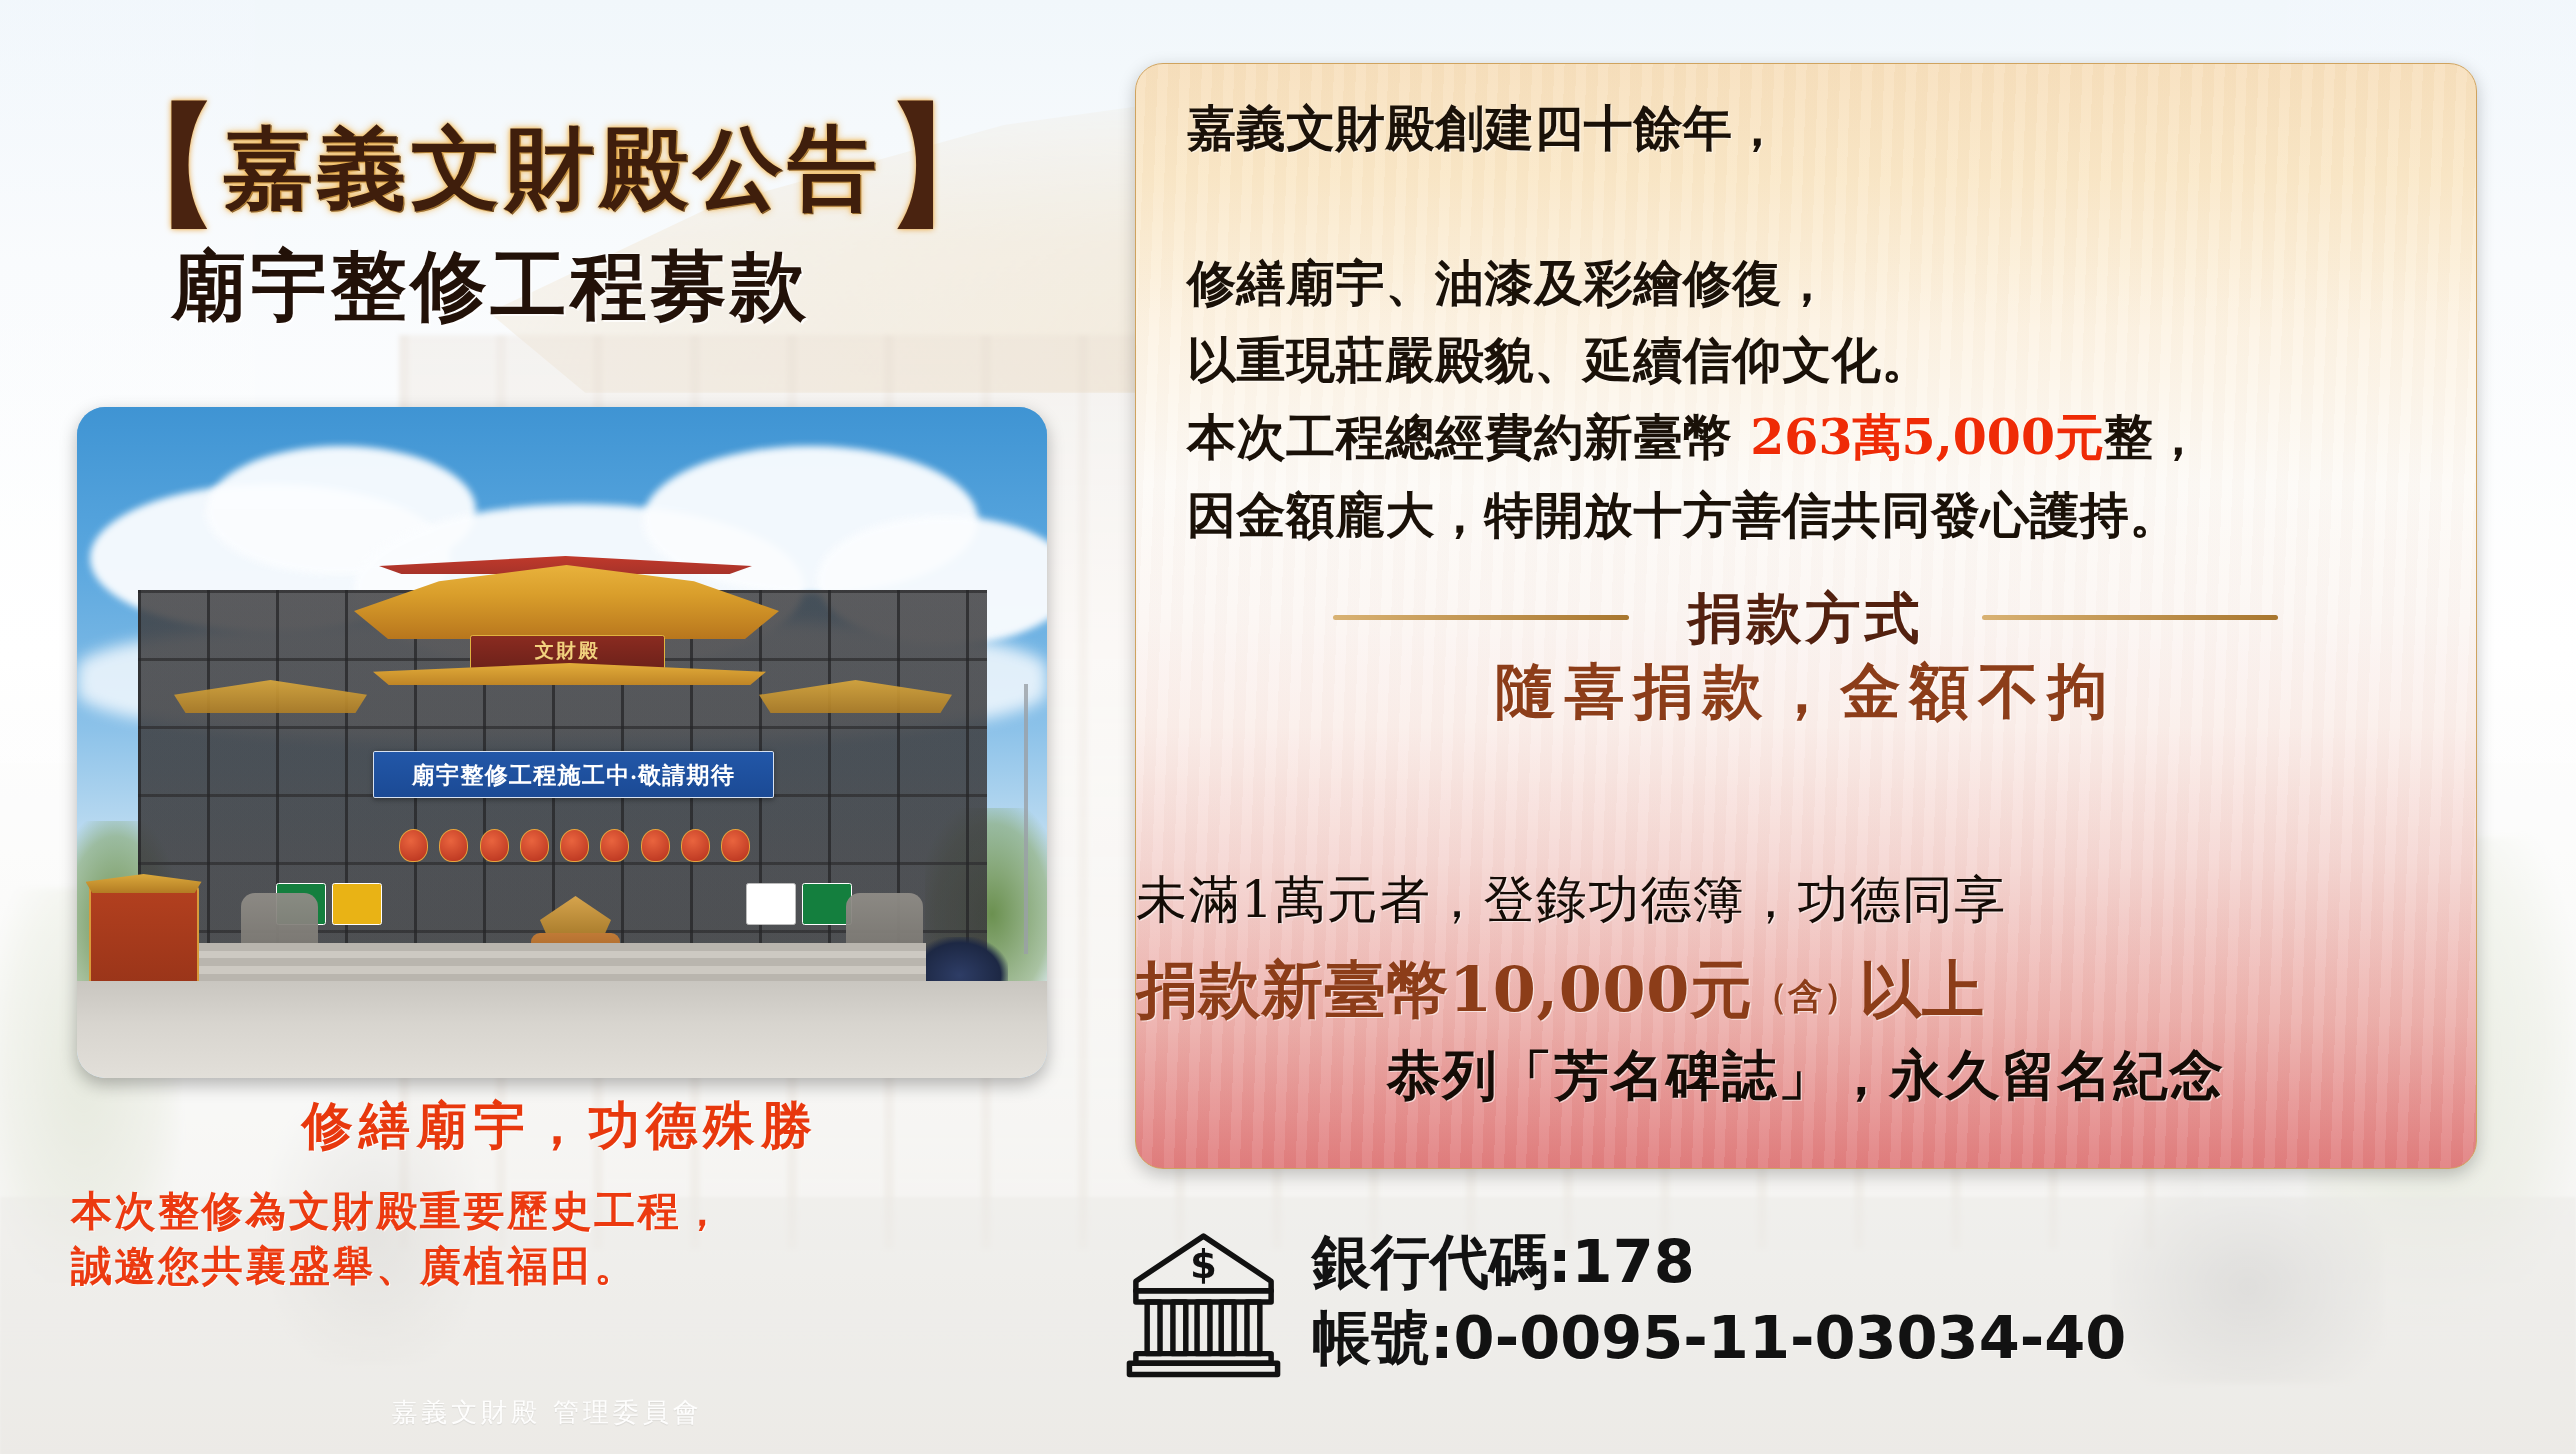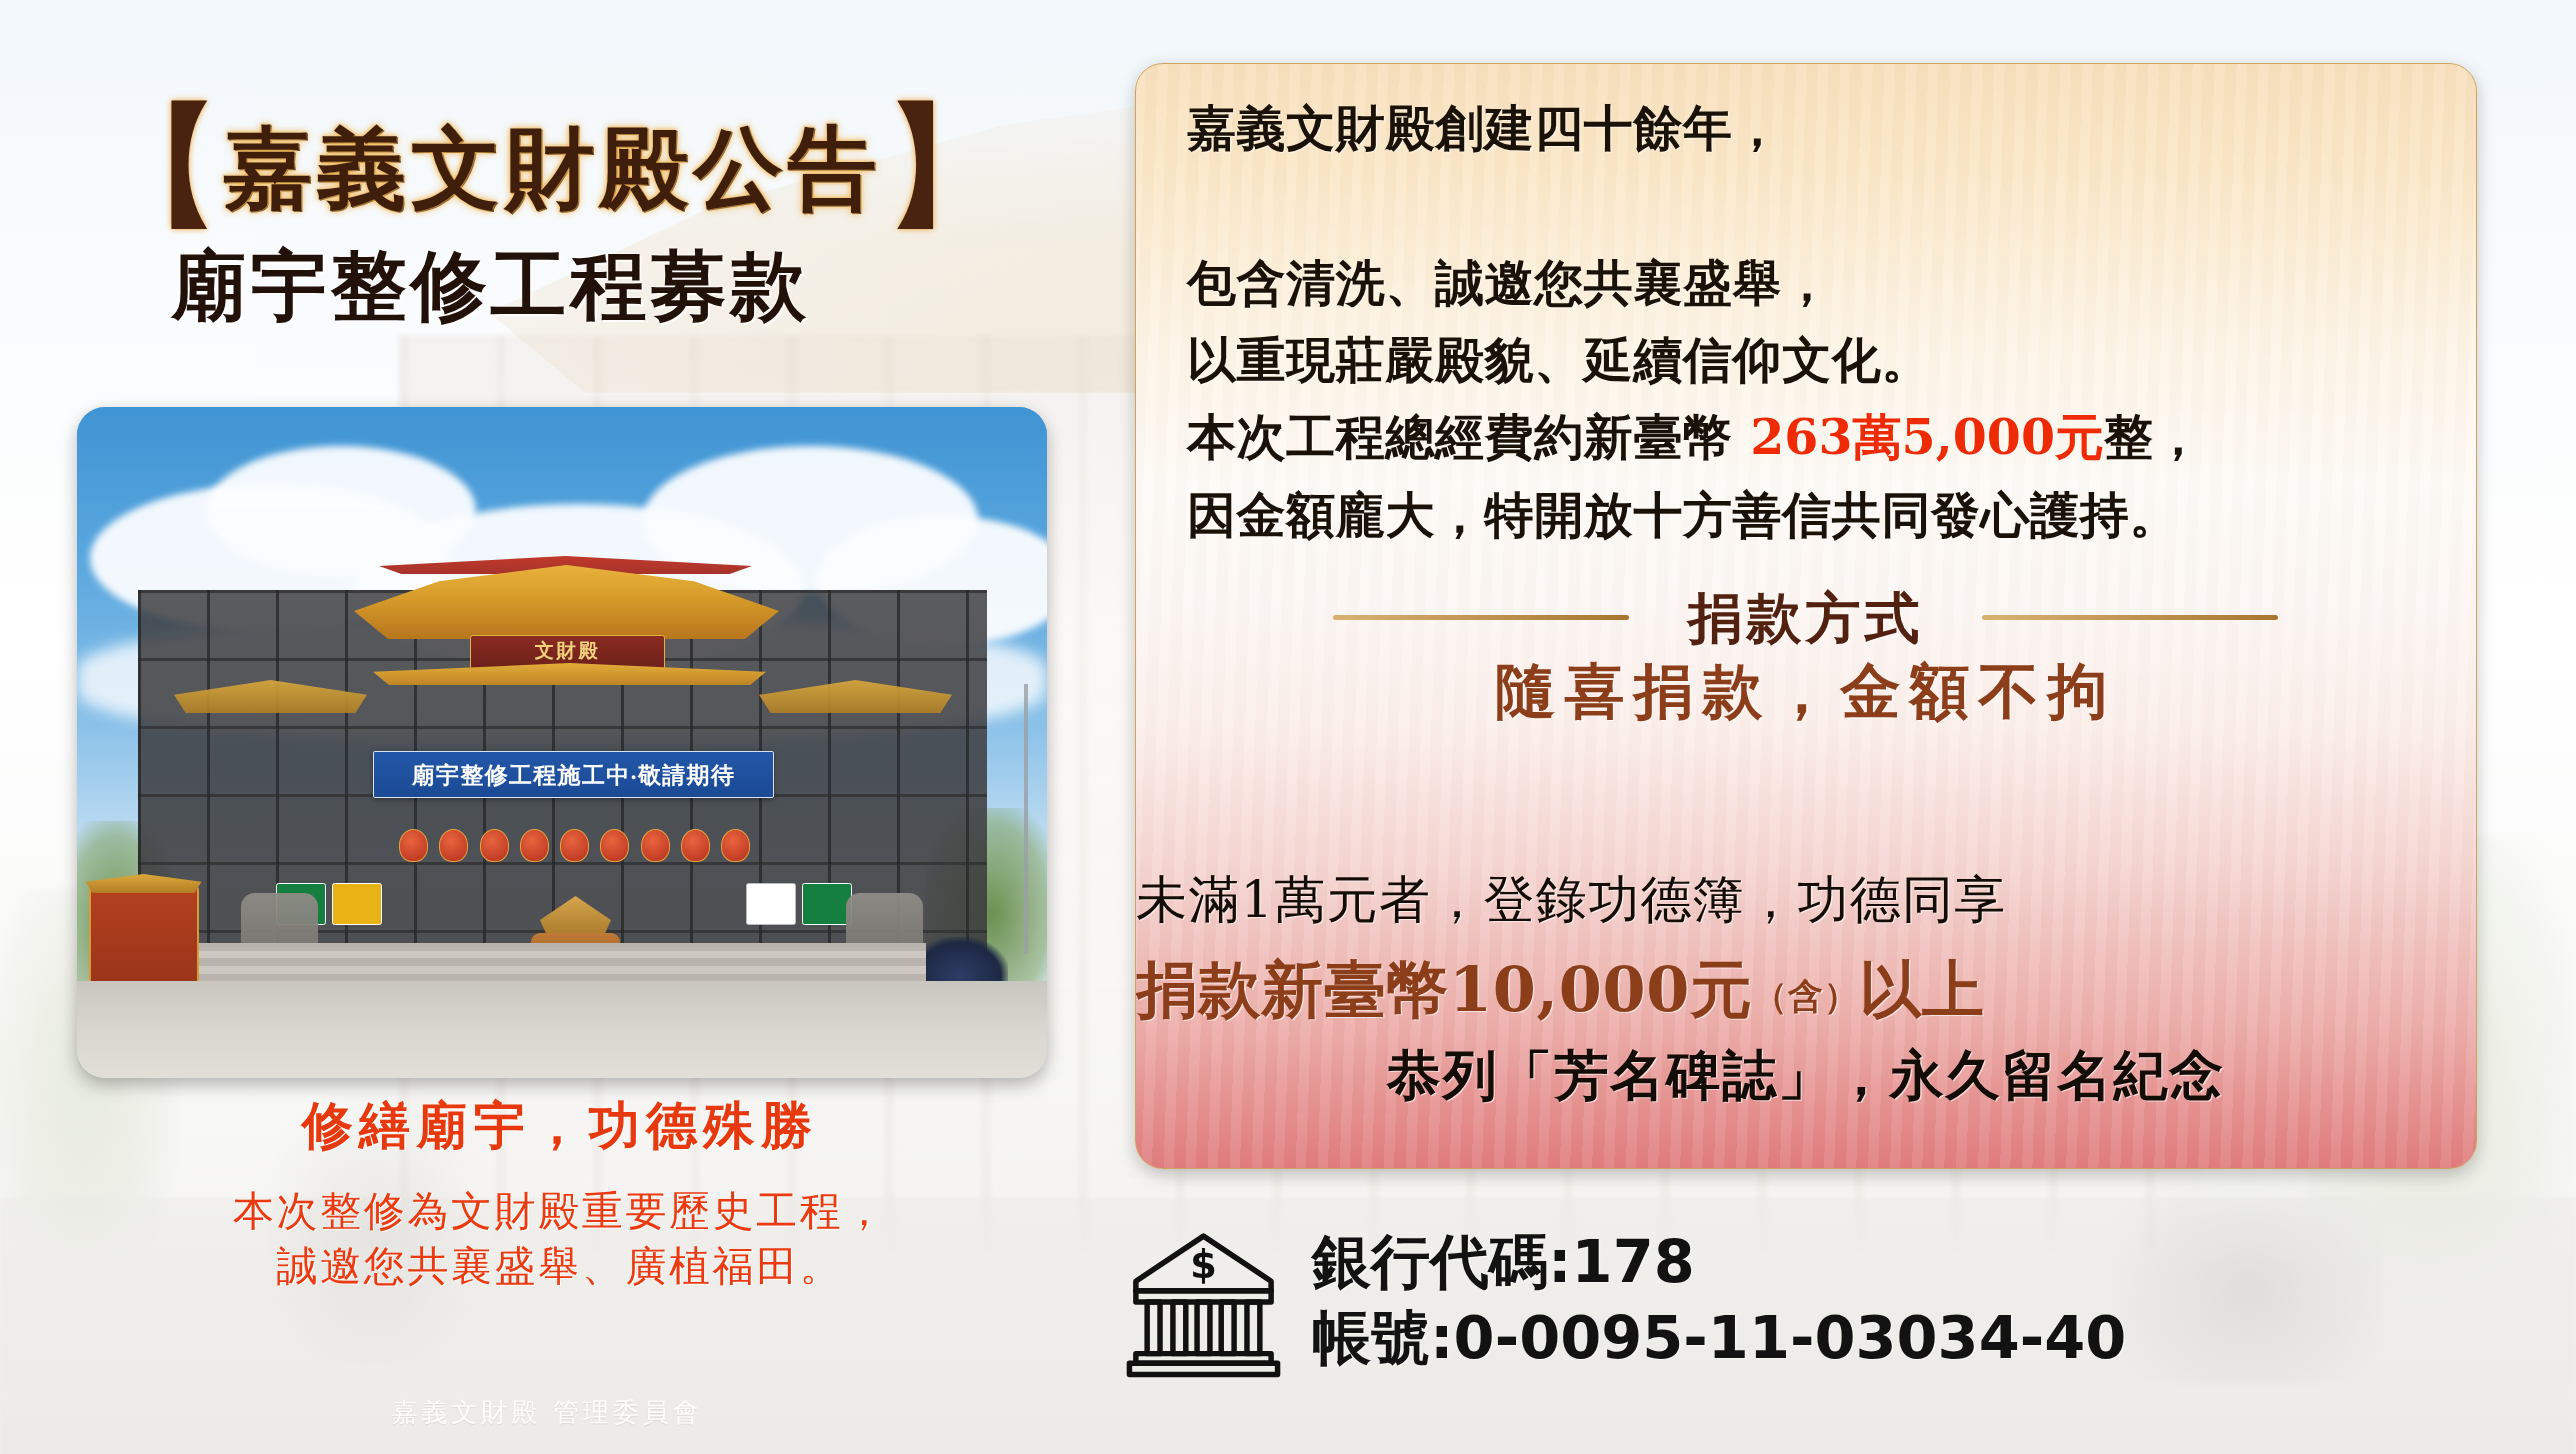--- a/index.html
+++ b/index.html
@@ -218,22 +218,22 @@
 
   
   #slogan{
     position:absolute;left:84px;top:1094px;width:952px;text-align:center;
     font-size:51px;line-height:62px;font-weight:bold;color:#e8380d;
     letter-spacing:6.4px;
     font-family:"DejaVu Serif","Liberation Serif",serif;
     text-shadow:1.3px 1.3px 0 rgba(255,255,255,.8);
   }
   #invite{
-    position:absolute;left:71px;top:1184px;width:978px;text-align:center;
-    color:#ec3a10;font-weight:normal;letter-spacing:2.6px;
+    position:absolute;left:71px;top:1184px;width:978px;
+    color:#ec3a10;font-weight:bold;letter-spacing:2.6px;
     font-family:"DejaVu Serif","Liberation Serif",serif;
     text-shadow:1.3px 1.3px 0 rgba(255,255,255,.75);
   }
   #invite div{font-size:41px;line-height:55px;}
   #footer-org{
     position:absolute;left:0;top:1396px;width:1094px;text-align:center;
     font-size:26px;line-height:33px;color:#ffffff;letter-spacing:3.9px;
     font-family:"DejaVu Serif","Liberation Serif",serif;
     text-shadow:0 0.6px 1.3px rgba(0,0,0,.10);opacity:.95;
   }
@@ -426,21 +426,21 @@
     <div>本次整修為文財殿重要歷史工程，</div>
     <div>誠邀您共襄盛舉、廣植福田。</div>
   </div>
 
   <div id="footer-org">嘉義文財殿 管理委員會</div>
 
   <div id="card">
     <div class="paper-grain"></div>
 
     <div class="cardtext l1">嘉義文財殿創建四十餘年，</div>
-    <div class="cardtext l3">包含清洗、誠邀您共襄盛舉，</div>
+    <div class="cardtext l3">修繕廟宇、油漆及彩繪修復，</div>
     <div class="cardtext l4">以重現莊嚴殿貌、延續信仰文化。</div>
 
     <div class="cardtext l5"><span>本次工程總經費約新臺幣 </span><span class="amt">263萬5,000元</span><span>整，</span></div>
 
     <div class="cardtext l6">因金額龐大，特開放十方善信共同發心護持。</div>
 
     <div id="divider-row">
       <span class="dline left"></span>
       <span id="donate-title">捐款方式</span>
       <span class="dline right"></span>

